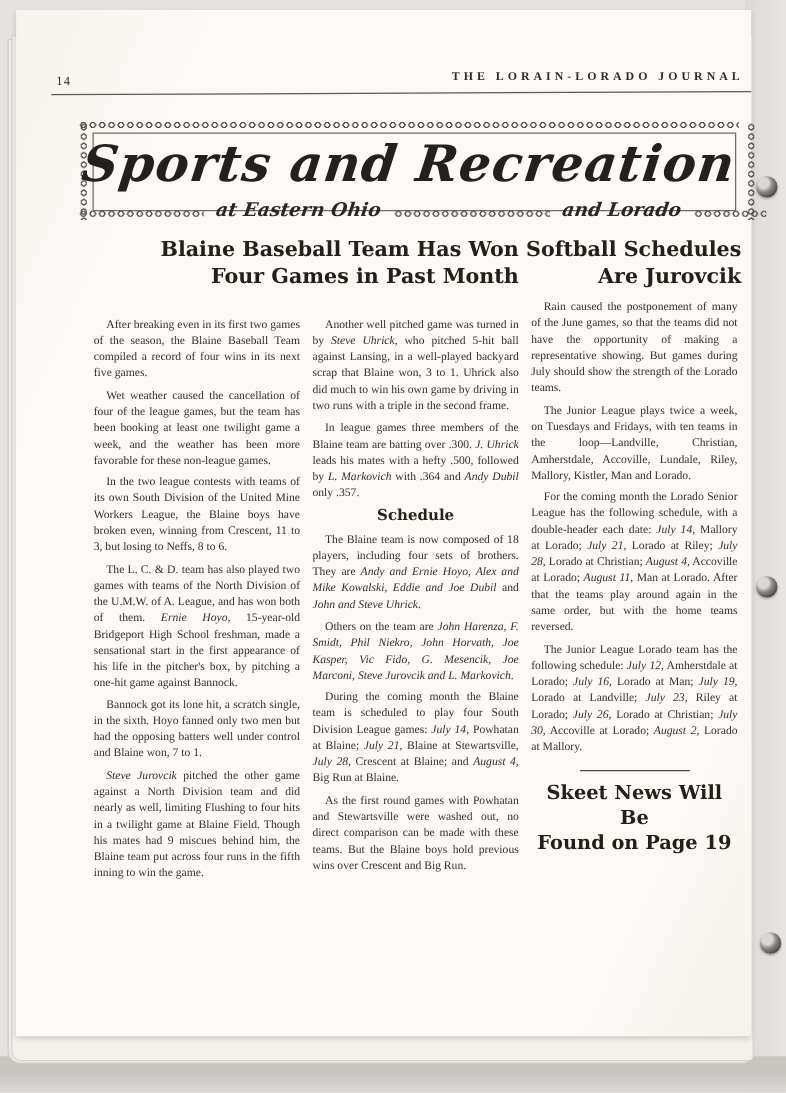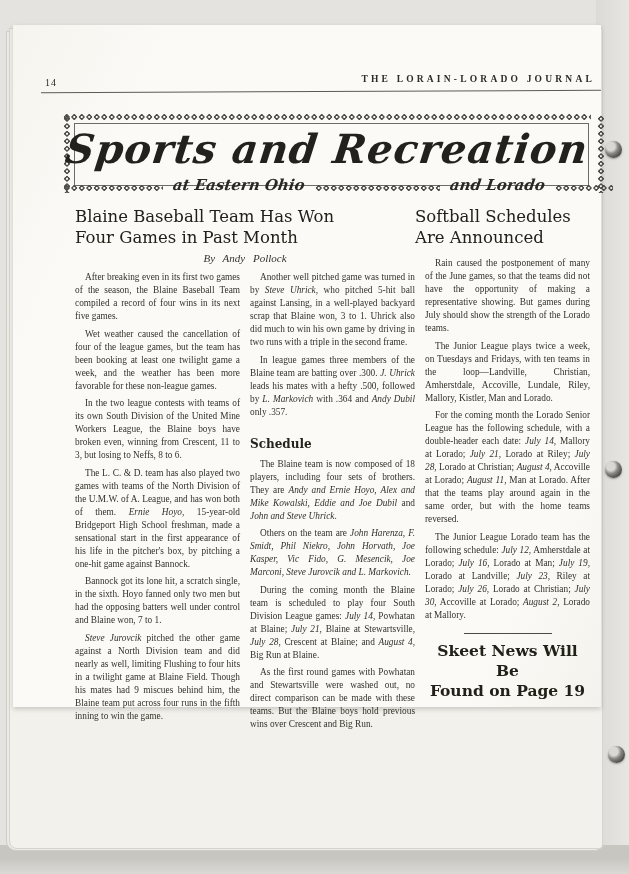--- a/index.html
+++ b/index.html
@@ -18,21 +18,21 @@
   .hole { position:absolute; width:17px; height:17px; border-radius:50%;
     background:radial-gradient(circle at 34% 32%, #d9d8d4 0 26%, #8a8983 45%, #4a4944 75%, #35342f 100%);
     box-shadow:0 1px 2px rgba(0,0,0,.35); }
 
   
   .page-under1 { position:absolute; left:6px; top:31px; width:593px; height:818px;
     background:#eceae4; border:1px solid #cfcdc6; border-radius:0 0 6px 10px; }
   .page-under2 { position:absolute; left:9px; top:28px; width:592px; height:819px;
     background:#f3f1eb; border:1px solid #d6d4cd; border-radius:0 0 4px 8px; }
 
-  .page { position:absolute; left:13px; top:25px; width:588px; height:682px;
+  .page { position:absolute; left:13px; top:8px; width:588px; height:821px;
     background:linear-gradient(115deg,#f6f4ee 0%, #fbfaf6 18%, #fbfaf6 85%, #f4f2ec 100%);
     box-shadow:0 2px 5px rgba(0,0,0,.18); color:#2f2c26; }
 
   
   .folio { position:absolute; left:32px; top:52px; font-size:10px; letter-spacing:1px; }
   .journal-title { position:absolute; right:6px; top:49px; font-size:9.5px; font-weight:bold;
     letter-spacing:3.2px; font-family:"Liberation Serif", serif; }
   .header-rule { position:absolute; left:28px; top:66px; width:560px; height:0;
     border-top:1.4px solid #5d5a53; transform:rotate(-.25deg); }
 
@@ -53,37 +53,37 @@
     font-family:"DejaVu Serif", serif; font-style:italic; font-weight:bold;
     font-size:40px; letter-spacing:1px; color:#23211d; transform:skewX(-7deg); }
   .banner-bottom { position:absolute; left:0; right:-22px; bottom:-2px; display:flex; align-items:center; }
   .banner-bottom .chain-h { align-self:center; }
   .seg1 { flex:0 0 100px; } .seg2 { flex:1 1 auto; } .seg3 { flex:0 0 58px; }
   .banner-tag { font-family:"DejaVu Serif", serif; font-style:italic; font-weight:bold;
     font-size:15px; white-space:nowrap; padding:0 10px; transform:skewX(-8deg);
     color:#2a2archive823; color:#2a2823; position:relative; top:-3px; }
 
   
-  .headline { font-family:"DejaVu Serif", serif; font-weight:normal; color:#232019;
-    text-align:left; font-size:16.5px; line-height:21px; }
+  .headline { font-family:"DejaVu Serif", serif; font-weight:bold; color:#232019;
+    text-align:right; font-size:16.5px; line-height:21px; }
   .blaine-head { position:absolute; left:62px; top:181px; width:340px; }
   .softball-head { position:absolute; left:402px; top:181px; width:178px; }
   .byline { position:absolute; left:62px; top:227px; width:340px; text-align:center;
     font-style:italic; font-size:11px; word-spacing:5px; color:#36332c; }
 
   
   .col { position:absolute; width:165px; font-size:9.3px; line-height:13px;
     text-align:justify; color:#34312a; }
   .col p { margin:0 0 4.5px 0; text-indent:10px; }
   .col .it { font-style:italic; }
   .col1 { left:62px;  top:246px; }
   .col2 { left:237px; top:246px; }
   .col3 { left:412px; top:232px; }
   .subhead { font-family:"DejaVu Serif", serif; font-weight:bold; font-size:12px;
-    margin:19px 0 7px 0; color:#26231d; }
+    text-align:center; margin:4px 0 7px 0; color:#26231d; }
 
   
   .skeet-rule { width:88px; margin:11px auto 7px auto; border-top:1.2px solid #4c4a44; }
   .skeet { font-family:"DejaVu Serif", serif; font-weight:bold; font-size:15.5px;
     line-height:20px; text-align:center; color:#232019; }
 </style>
 </head>
 <body>
 
 <div class="scan-bg-right"></div>
@@ -114,25 +114,24 @@
       <div class="chain-h seg2"></div>
       <div class="banner-tag">and Lorado</div>
       <div class="chain-h seg3"></div>
     </div>
   </div>
 
   <div class="headline blaine-head">
     <div>Blaine Baseball Team Has Won</div>
     <div>Four Games in Past Month</div>
   </div>
-  <div class="byline">By Andy Pollock</div>
 
   <div class="headline softball-head">
     <div>Softball Schedules</div>
-    <div>Are Announced</div>
+    <div>Are Jurovcik</div>
   </div>
 
   <div class="col col1">
       <p><span>After breaking even in its first two games of the season, the Blaine Baseball Team compiled a record of four wins in its next five games.</span></p>
       <p><span>Wet weather caused the cancellation of four of the league games, but the team has been booking at least one twilight game a week, and the weather has been more favorable for these non-league games.</span></p>
       <p><span>In the two league contests with teams of its own South Division of the United Mine Workers League, the Blaine boys have broken even, winning from Crescent, 11 to 3, but losing to Neffs, 8 to 6.</span></p>
       <p><span>The L. C. &amp; D. team has also played two games with teams of the North Division of the U.M.W. of A. League, and has won both of them. </span><span class="it">Ernie Hoyo</span><span>, 15-year-old Bridgeport High School freshman, made a sensational start in the first appearance of his life in the pitcher's box, by pitching a one-hit game against Bannock.</span></p>
       <p><span>Bannock got its lone hit, a scratch single, in the sixth. Hoyo fanned only two men but had the opposing batters well under control and Blaine won, 7 to 1.</span></p>
       <p><span class="it">Steve Jurovcik</span><span> pitched the other game against a North Division team and did nearly as well, limiting Flushing to four hits in a twilight game at Blaine Field. Though his mates had 9 miscues behind him, the Blaine team put across four runs in the fifth inning to win the game.</span></p>
     </div>

